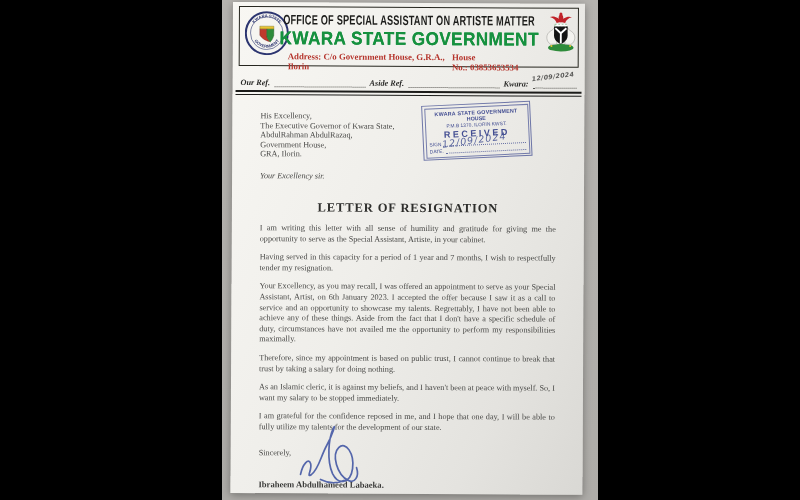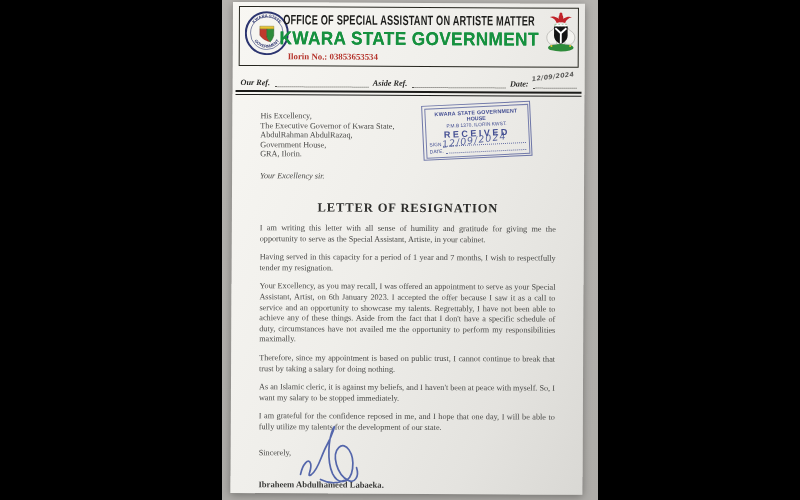--- a/index.html
+++ b/index.html
@@ -102,30 +102,31 @@
           <circle cx="20" cy="8.5" r="1.8" fill="#c0232a"></circle>
         </svg>
 
         <div class="office-line">
           <span class="office-text">OFFICE OF SPECIAL ASSISTANT ON ARTISTE MATTER</span>
         </div>
         <div class="govt-line">
           <span class="govt-text">KWARA STATE GOVERNMENT</span>
         </div>
         <div class="addr-line">
-          <span><span>Ilorin No.:</span>&nbsp;<span>03853653534</span></span>
+          <span><span>Address:</span>&nbsp;<span>C/o Government House, G.R.A., Ilorin</span></span>
+          <span><span>House No.:</span>&nbsp;<span>03853653534</span></span>
         </div>
       </div>
 
       <div class="ref-row">
         <span>Our Ref.</span>
         <span class="leader"></span>
         <span>Aside Ref.</span>
         <span class="leader"></span>
-        <span>Date:</span>
+        <span>Kwara:</span>
         <span class="leader short"></span>
         <span class="hand-date-top">12/09/2024</span>
       </div>
       <div class="rule"></div>
 
       <div class="content">
         <div class="recipient">
           <div>His Excellency,</div>
           <div>The Executive Governor of Kwara State,</div>
           <div>AbdulRahman AbdulRazaq,</div>

